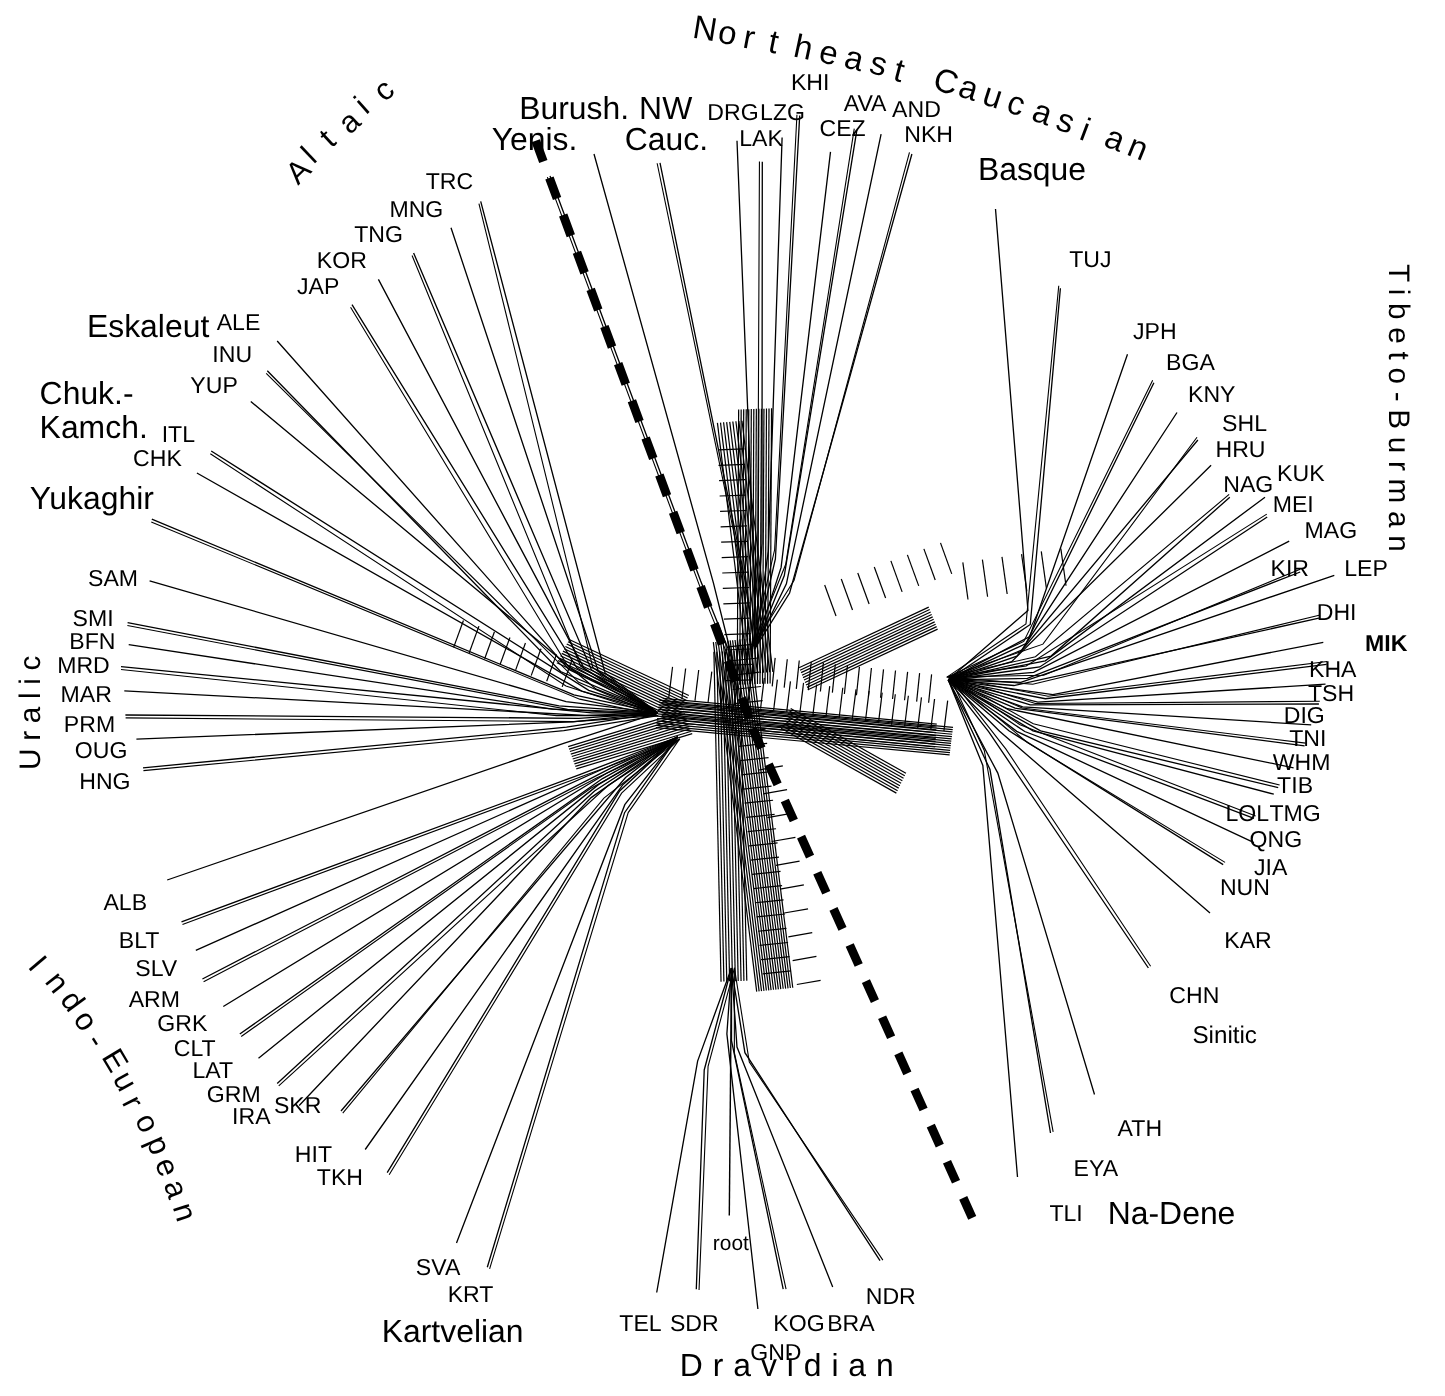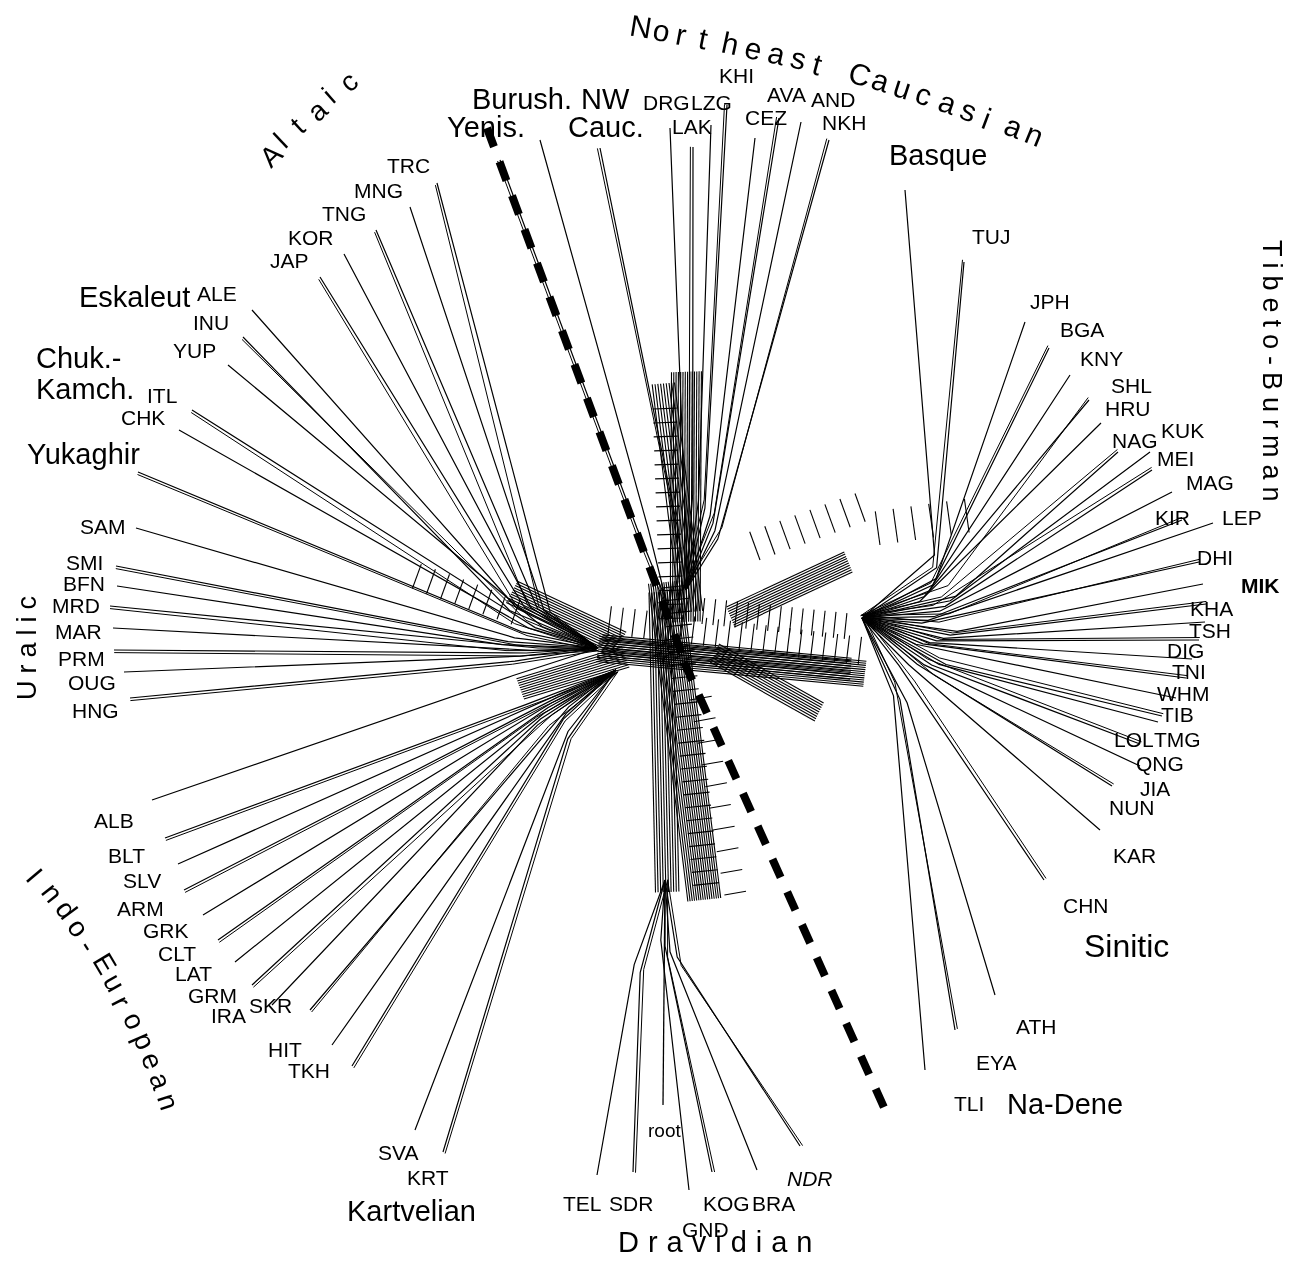--- a/index.html
+++ b/index.html
@@ -606,21 +606,21 @@
       <div class="taxon-label" style="left: 249px; top: 995px;">SKR</div>
       <div class="taxon-label" style="left: 268px; top: 1039px;">HIT</div>
       <div class="taxon-label" style="left: 288px; top: 1060px;">TKH</div>
       <div class="taxon-label" style="left: 378px; top: 1142px;">SVA</div>
       <div class="taxon-label" style="left: 407px; top: 1167px;">KRT</div>
       <div class="taxon-label" style="left: 563px; top: 1193px;">TEL</div>
       <div class="taxon-label" style="left: 609px; top: 1193px;">SDR</div>
       <div class="taxon-label" style="left: 682px; top: 1219px;">GND</div>
       <div class="taxon-label" style="left: 703px; top: 1193px; text-align: center;">KOG</div>
       <div class="taxon-label" style="left: 752px; top: 1193px;">BRA</div>
-      <div class="taxon-label" style="left: 787px; top: 1168px; font-style: italic;">NDR</div>
+      <div class="taxon-label" style="left: 787px; top: 1168px;">NDR</div>
       <div class="taxon-label" style="left: 943px; top: 1093px; margin-left: 11px;">TLI</div>
       <div class="taxon-label" style="left: 976px; top: 1052px;">EYA</div>
       <div class="taxon-label" style="left: 1016px; top: 1016px;">ATH</div>
       <div class="taxon-label" style="left: 1063px; top: 895px;">CHN</div>
       <div class="taxon-label" style="left: 1113px; top: 845px;">KAR</div>
       <div class="taxon-label" style="left: 1109px; top: 797px;">NUN</div>
       <div class="taxon-label" style="left: 1140px; top: 778px;">JIA</div>
       <div class="taxon-label" style="left: 1136px; top: 753px;">QNG</div>
       <div class="taxon-label" style="left: 1114px; top: 729px;">LOL</div>
       <div class="taxon-label" style="left: 1154px; top: 729px;">TMG</div>
@@ -703,16 +703,16 @@
         <span class="arc-letter" style="font-size: 28px; left: 116.282px; top: 985.823px; transform: rotate(62.92deg);">r</span>
         <span class="arc-letter" style="font-size: 28px; left: 126.224px; top: 1005.27px; transform: rotate(64.76deg);">o</span>
         <span class="arc-letter" style="font-size: 28px; left: 135.537px; top: 1025.02px; transform: rotate(66.6deg);">p</span>
         <span class="arc-letter" style="font-size: 28px; left: 144.211px; top: 1045.07px; transform: rotate(68.44deg);">e</span>
         <span class="arc-letter" style="font-size: 28px; left: 152.236px; top: 1065.38px; transform: rotate(70.28deg);">a</span>
         <span class="arc-letter" style="font-size: 28px; left: 159.606px; top: 1085.94px; transform: rotate(72.12deg);">n</span>
       </div>
       <div class="group-label " style="left: 347px; top: 1197px; font-size: 29px;">Kartvelian</div>
       <div class="group-label spaced" style="left: 618px; top: 1228px; font-size: 29px;">Dravidian</div>
       <div class="group-label " style="left: 1007px; top: 1090px; font-size: 29px;">Na-Dene</div>
-      <div class="group-label " style="left: 1084px; top: 930px; font-size: 32px;">Sinitic</div>
+      <div class="group-label " style="left: 1084px; top: 930px; font-size: 22px;">Sinitic</div>
       <div class="group-label vert-down" style="left: 1285px; top: 240px; font-size: 27px;">Tibeto-Burman</div>
     </div>
 </div>
 
 </body></html>

